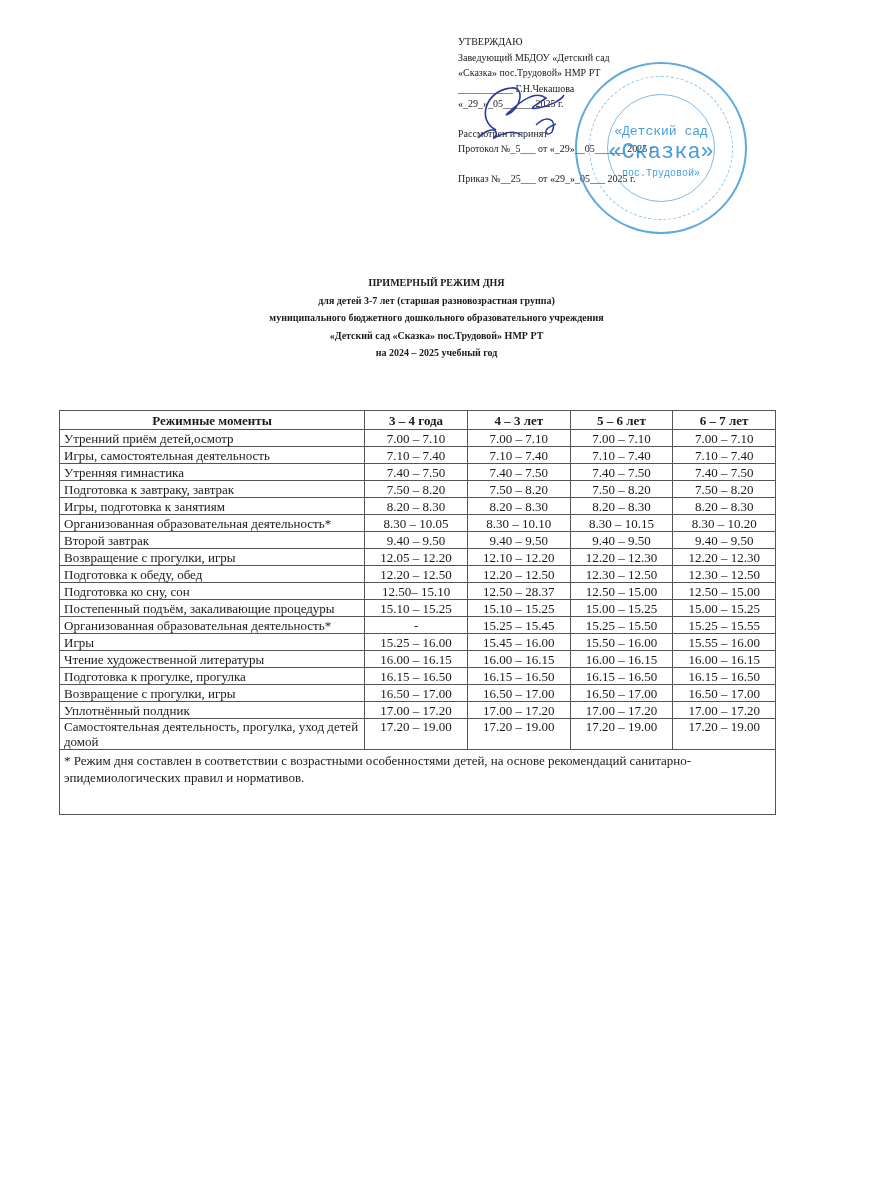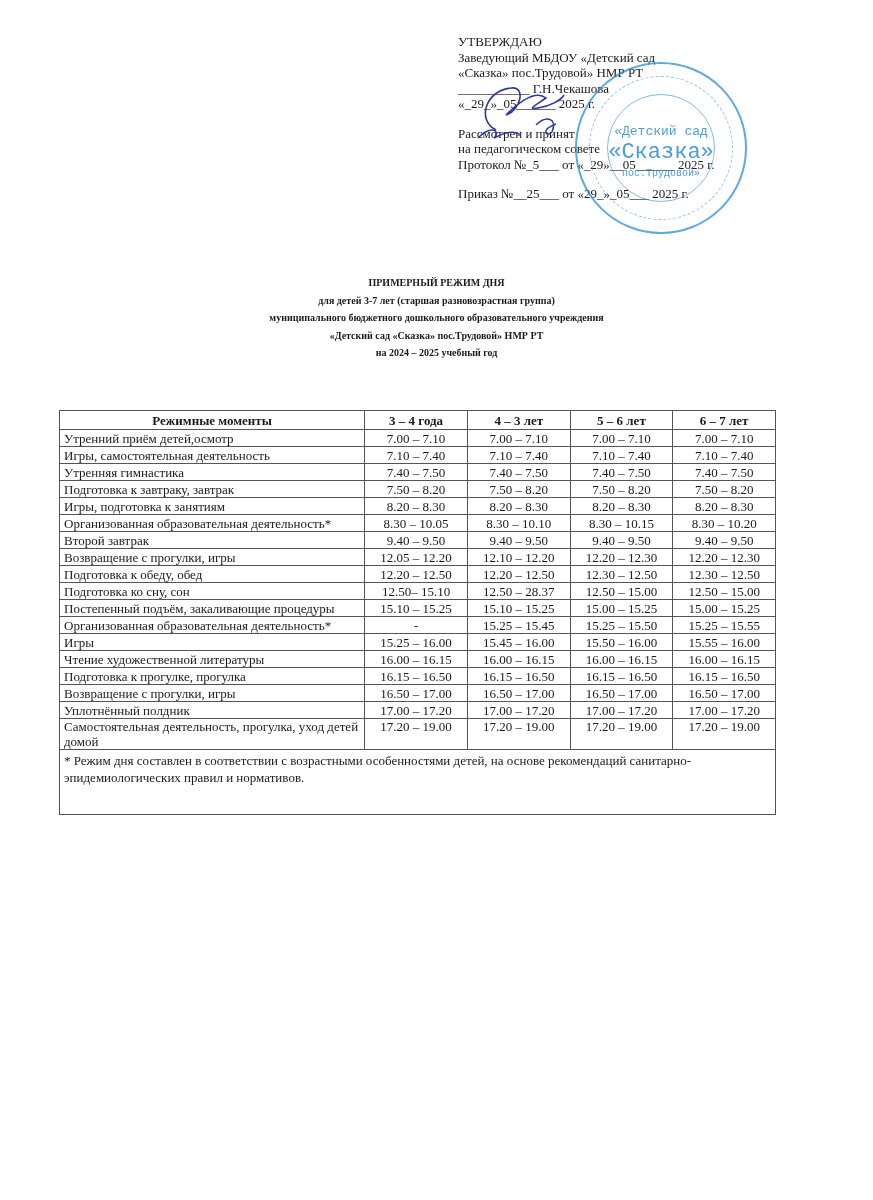--- a/index.html
+++ b/index.html
@@ -1,18 +1,18 @@
 <!DOCTYPE html>
 <html><head>
 <meta charset="utf-8">
 <style>
   html, body { margin:0; padding:0; background:#ffffff; }
   body { width:873px; height:1200px; position:relative; overflow:hidden;
          font-family:"Liberation Serif", serif; color:#1a1a1a; }
-  .approval { position:absolute; left:458px; top:34px; width:320px; font-size:13px; line-height:15.5px; }
+  .approval { position:absolute; left:458px; top:34px; width:320px; font-size:10px; line-height:15.5px; }
   .approval div { white-space:nowrap; }
   .approval .gap { height:14px; }
   .stamp { position:absolute; left:575px; top:62px; width:172px; height:172px; border-radius:50%;
            border:2px solid rgba(40,140,210,0.75); box-sizing:border-box; pointer-events:none; }
   .stamp::before { content:""; position:absolute; left:12px; top:12px; right:12px; bottom:12px;
            border-radius:50%; border:1.5px dashed rgba(40,140,210,0.55); }
   .stamp::after { content:""; position:absolute; left:30px; top:30px; right:30px; bottom:30px;
            border-radius:50%; border:1.5px solid rgba(40,140,210,0.6); }
   .stamp-text { position:absolute; left:0; right:0; text-align:center; color:rgba(40,140,210,0.85);
            font-family:Liberation Mono, monospace; }
@@ -36,21 +36,20 @@
 <body>
 
 <div class="approval">
   <div>УТВЕРЖДАЮ</div>
   <div>Заведующий МБДОУ «Детский сад</div>
   <div>«Сказка» пос.Трудовой» НМР РТ</div>
   <div>___________ Г.Н.Чекашова</div>
   <div>«_29_»_05______ 2025 г.</div>
   <div class="gap"></div>
   <div>Рассмотрен и принят</div>
-  <div>на педагогическом совете</div>
   <div>Протокол №_5___ от «_29»__05______ 2025 г.</div>
   <div class="gap"></div>
   <div>Приказ №__25___ от «29_»_05___ 2025 г.</div>
 </div>
 
 <svg class="sig" style="left:466px;top:80px" width="100" height="60" viewBox="0 0 100 60">
   <path d="M30 50 C10 40, 20 10, 45 8 C60 6, 55 30, 40 35 C55 20, 70 10, 80 18 C70 25, 60 30, 72 28 C85 26, 95 20, 98 15" fill="none" stroke="#2a3a9a" stroke-width="1.6"></path>
   <path d="M12 58 C25 45, 35 50, 28 58 C40 52, 48 50, 55 55" fill="none" stroke="#2a3a9a" stroke-width="1.4"></path>
   <path d="M70 45 C80 35, 92 38, 86 52 C80 58, 74 50, 90 44" fill="none" stroke="#2a3a9a" stroke-width="1.4"></path>
 </svg>

